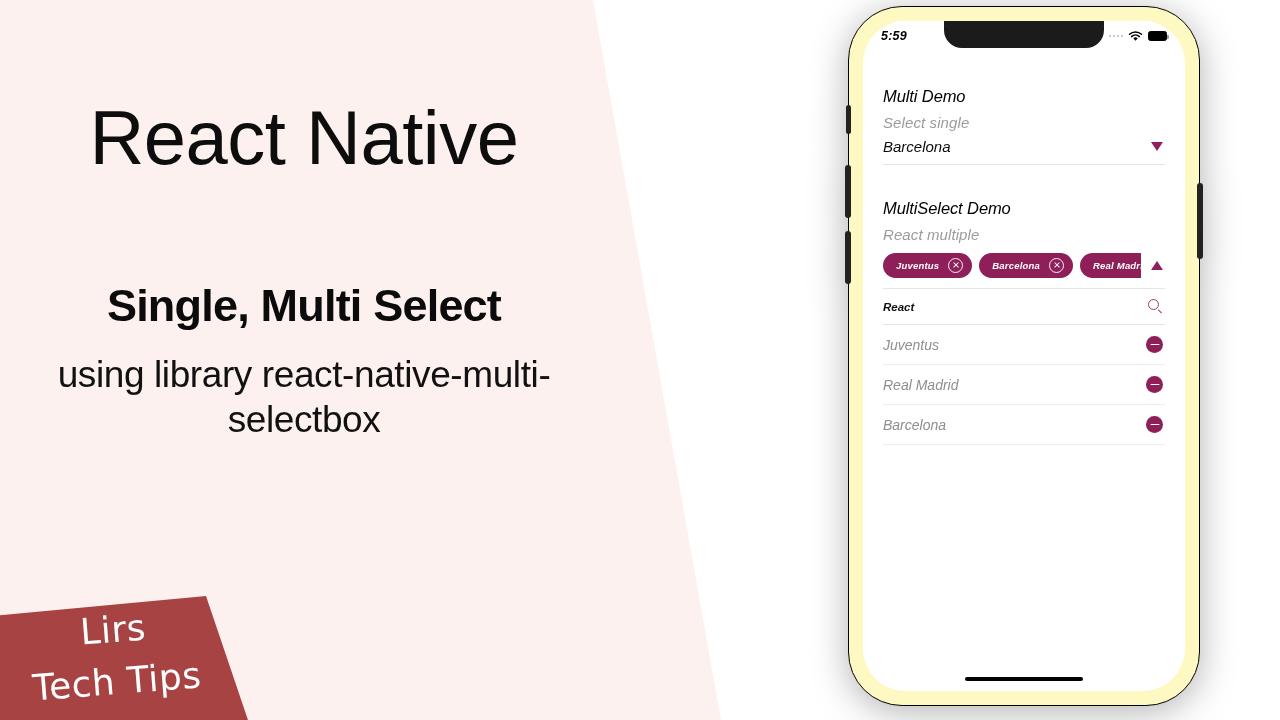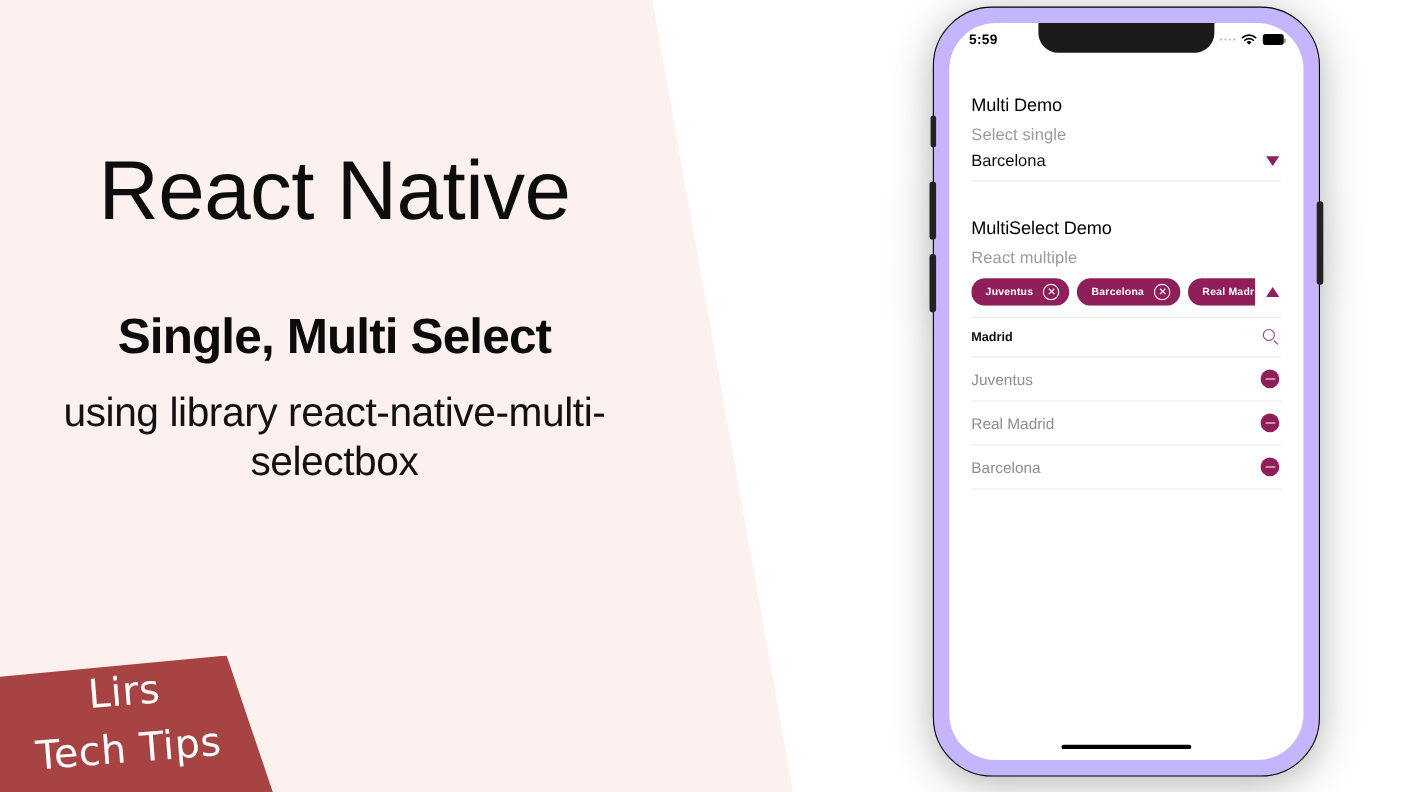--- a/index.html
+++ b/index.html
@@ -45,21 +45,20 @@
     position: absolute;
     left: 0;
     top: 98px;
     width: 608px;
     font-size: 76px;
     font-weight: 300;
     letter-spacing: -0.5px;
     color: #0d0d0d;
     line-height: 1.05;
     white-space: nowrap;
-    margin-top: 36px;
   }
   #subtitle-bold {
     position: absolute;
     left: 0;
     top: 281px;
     width: 608px;
     font-size: 45px;
     font-weight: 900;
     letter-spacing: -0.8px;
     color: #0b0b0b;
@@ -112,24 +111,25 @@
     position: absolute;
     left: 848px;
     top: 6px;
     width: 352px;
     height: 700px;
     filter: drop-shadow(0 6px 18px rgba(0,0,0,0.30));
   }
   #phone-frame {
     position: absolute;
     inset: 0;
-    background: #c4b5fd;
+    background: #fef9c3;
     border-radius: 54px;
     border: 1px solid #000;
     box-sizing: border-box;
+    font-style: italic;
   }
   .side-btn {
     position: absolute;
     background: #222222;
     border-radius: 3px;
   }
   #btn-silent  { left: -3px; top: 98px;  width: 5px; height: 29px; }
   #btn-volup   { left: -4px; top: 158px; width: 6px; height: 53px; }
   #btn-voldown { left: -4px; top: 224px; width: 6px; height: 53px; }
   #btn-power   { right: -4px; top: 176px; width: 6px; height: 76px; }
@@ -473,21 +473,21 @@
                 </span>
                 <span class="chip">
                   <span>Real Madrid</span>
 
                 </span>
               </div>
               <span class="tri-up" id="toggle-up"></span>
             </div>
 
             <div id="search-row">
-              <span id="search-placeholder">Madrid</span>
+              <span id="search-placeholder">React</span>
               <span class="mag-icon"></span>
             </div>
 
             <div>
               <div class="option-row">
                 <span class="option-label">Juventus</span>
                 <span class="minus-circle"></span>
               </div>
               <div class="option-row">
                 <span class="option-label">Real Madrid</span>

